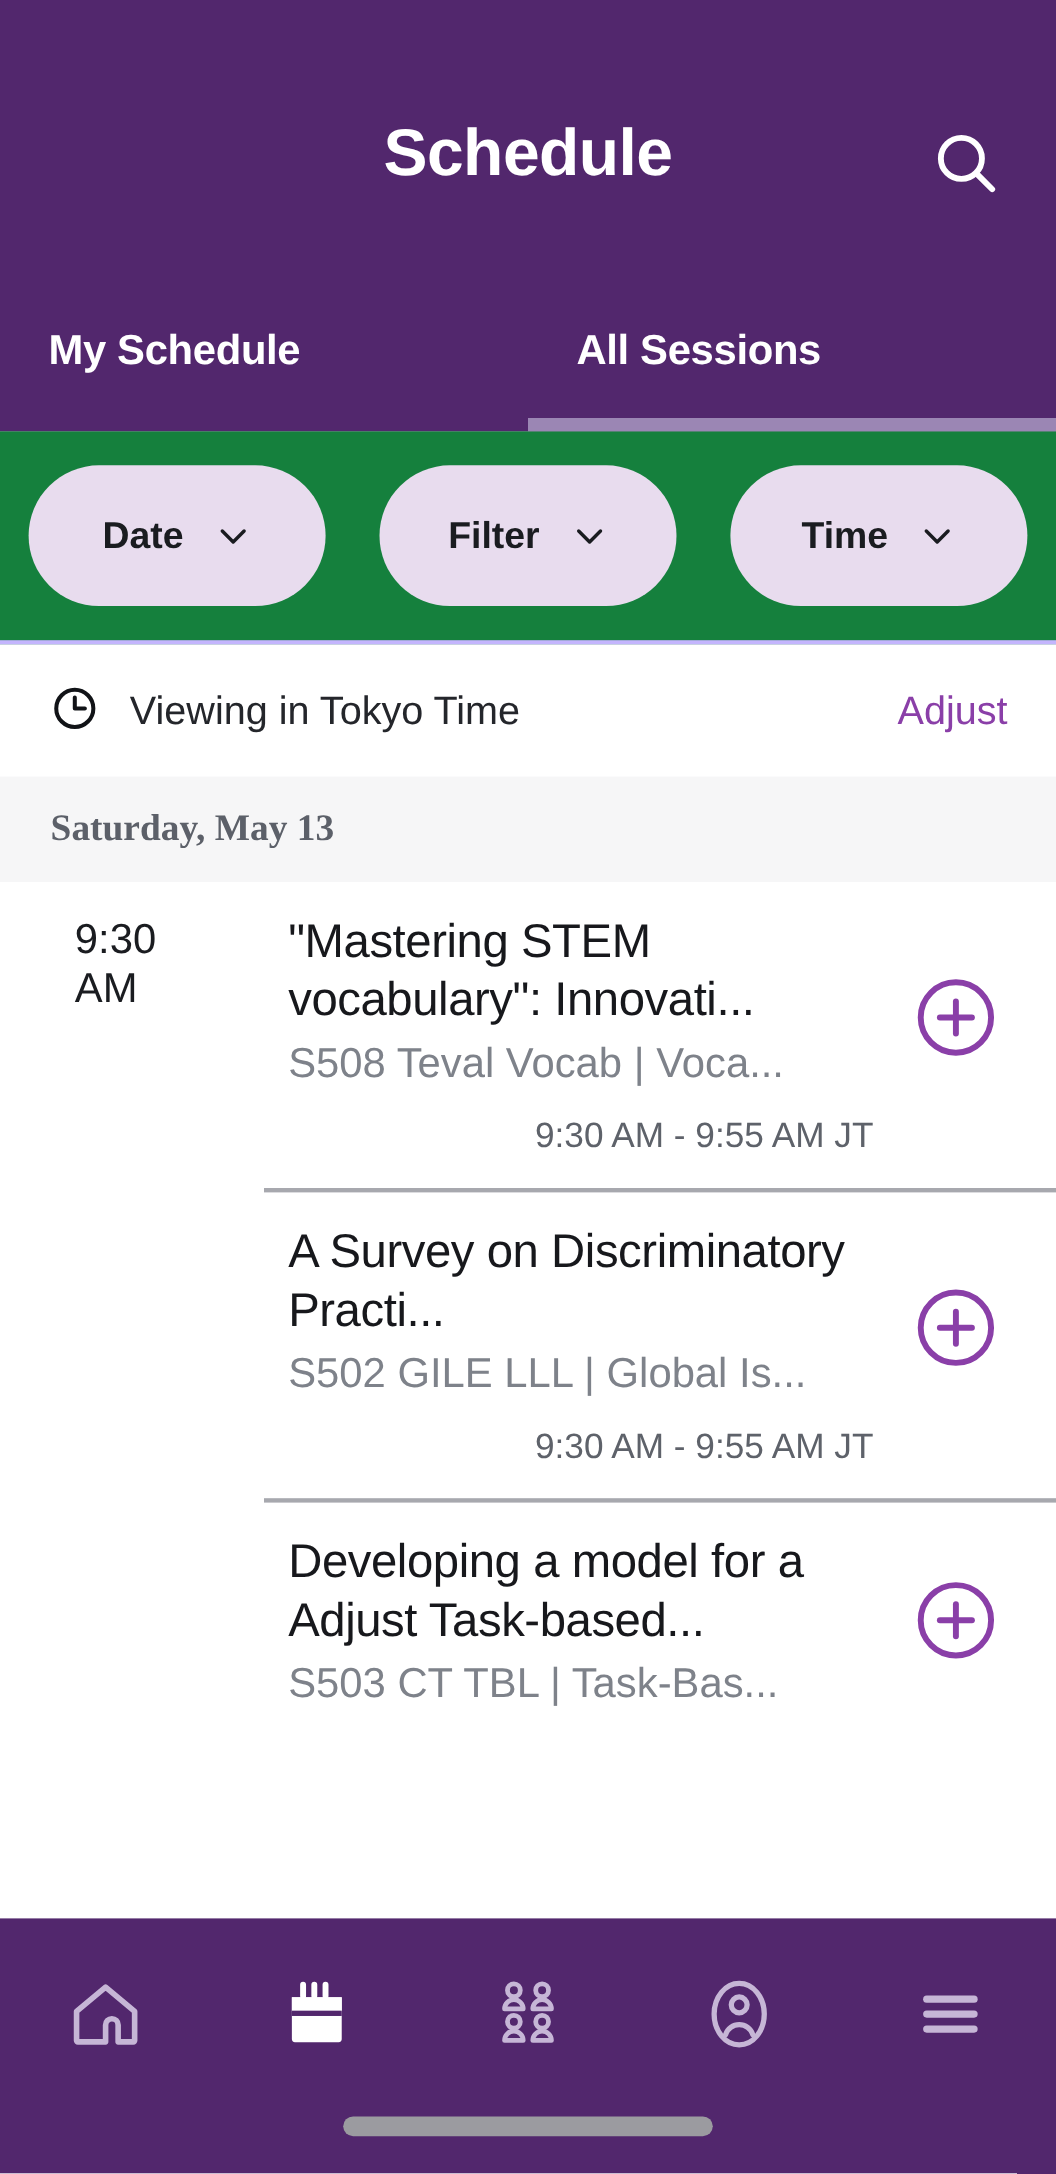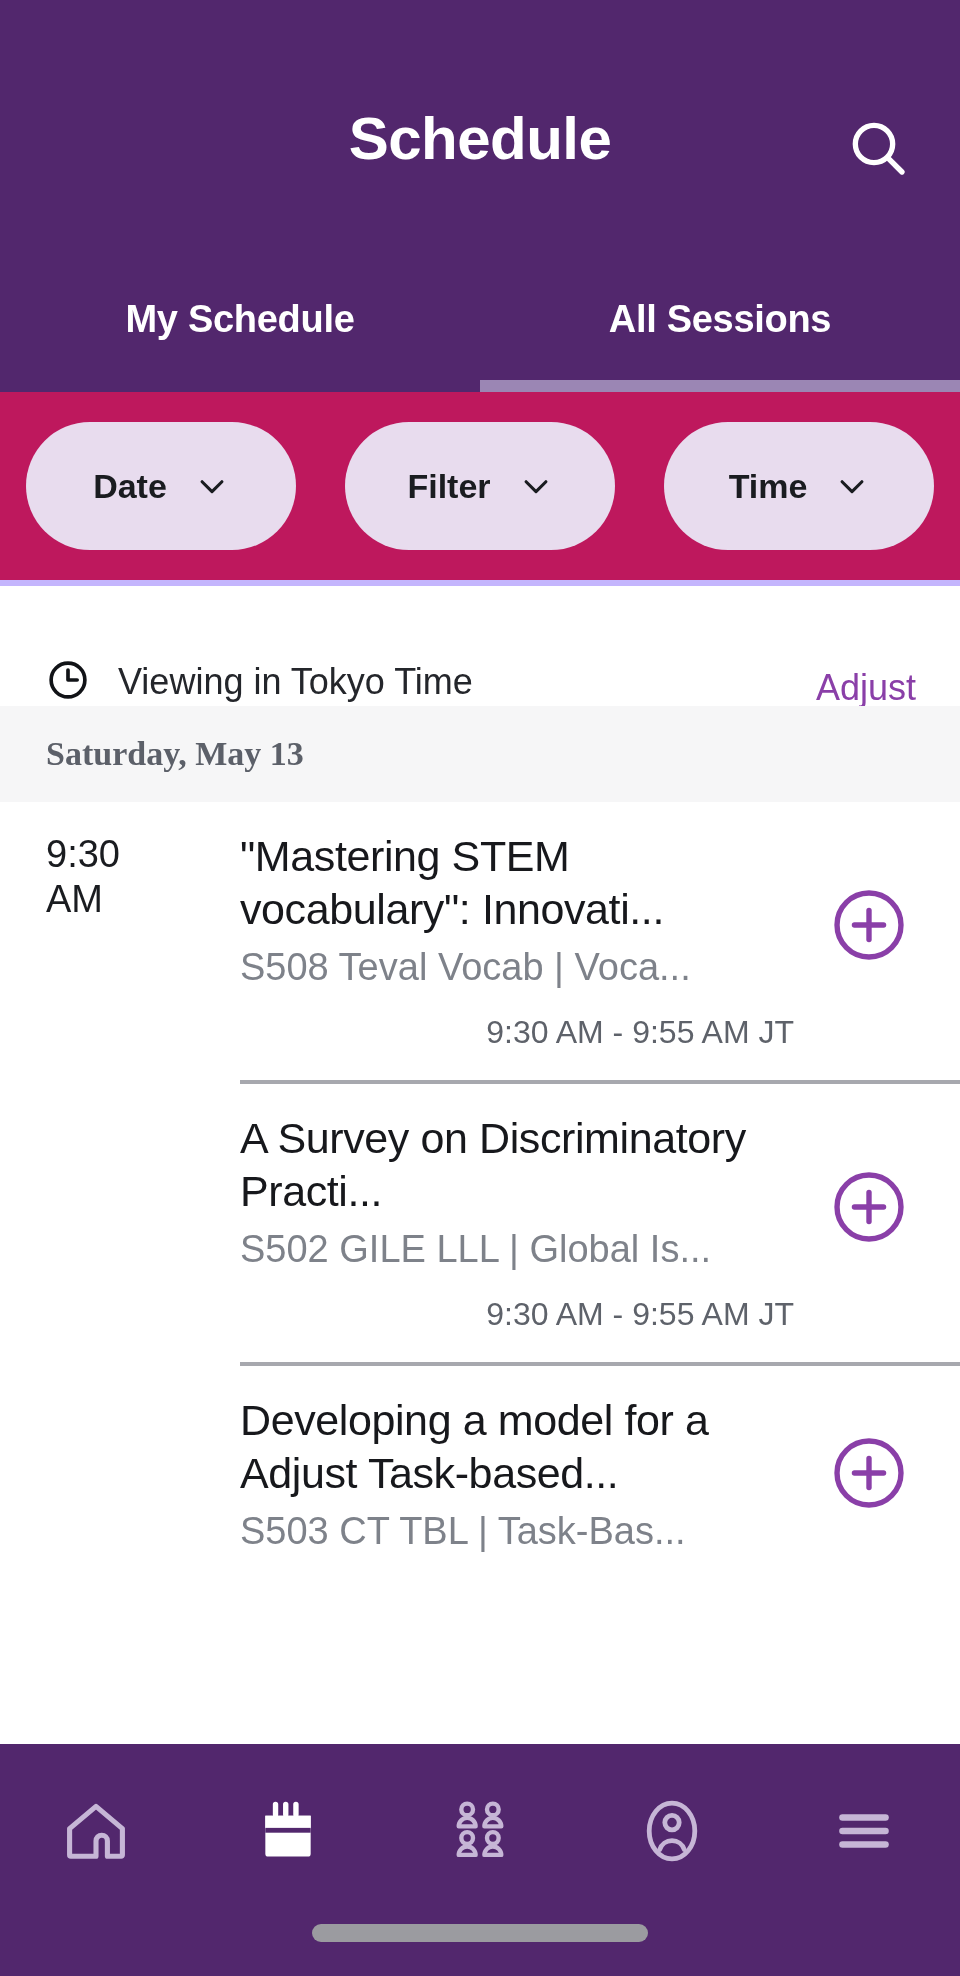--- a/index.html
+++ b/index.html
@@ -50,23 +50,23 @@
   .tabs {
     position:absolute;
     left:0; right:0; bottom:0;
     height:100px;
     display:flex;
   }
   .tab {
     flex:1 1 50%;
     display:flex;
     align-items:flex-start;
-    justify-content:center;
     position:relative;
     padding-top:8px;
+    padding-left:44px;
   }
   .tab-label {
     color:#ffffff;
     font-size:38px;
     font-weight:700;
     letter-spacing:-0.3px;
     line-height:1;
   }
   .tab.active::after {
     content:"";
@@ -76,22 +76,22 @@
     background:#9B86B4;
   }
 
   
   .chips-row {
     flex:0 0 194px;
     display:flex;
     align-items:center;
     gap:49px;
     padding:0 26px;
-    background:#be185d;
-    border-bottom:6px solid #c4b5fd;
+    background:#15803d;
+    border-bottom:4px solid #c4b5fd;
   }
   .chip {
     background:#E8DCEE;
     border-radius:70px;
     height:128px;
     flex:1 1 0;
     display:flex;
     align-items:center;
     justify-content:center;
     gap:28px;
@@ -101,21 +101,21 @@
     font-size:34px;
     font-weight:700;
     line-height:1;
   }
   .chip-caret { display:flex; align-items:center; }
 
   
   .tz-bar {
     flex:0 0 120px;
     display:flex;
-    align-items:flex-end;
+    align-items:center;
     padding:0 44px 0 46px;
     background:#ffffff;
   }
   .tz-left {
     display:flex;
     align-items:center;
     gap:28px;
     flex:1 1 auto;
   }
   .tz-text {
@@ -148,21 +148,21 @@
 
   
   .list {
     flex:1 1 auto;
     overflow:hidden;
     background:#ffffff;
   }
   .session {
     display:flex;
     align-items:flex-start;
-    padding:0 0 0 46px;
+    padding:0 0 0 68px;
     position:relative;
   }
   .session-time-col {
     flex:0 0 194px;
     padding-top:30px;
   }
   .session-time-col .t {
     color:#1A1C20;
     font-size:38px;
     line-height:1.18;

